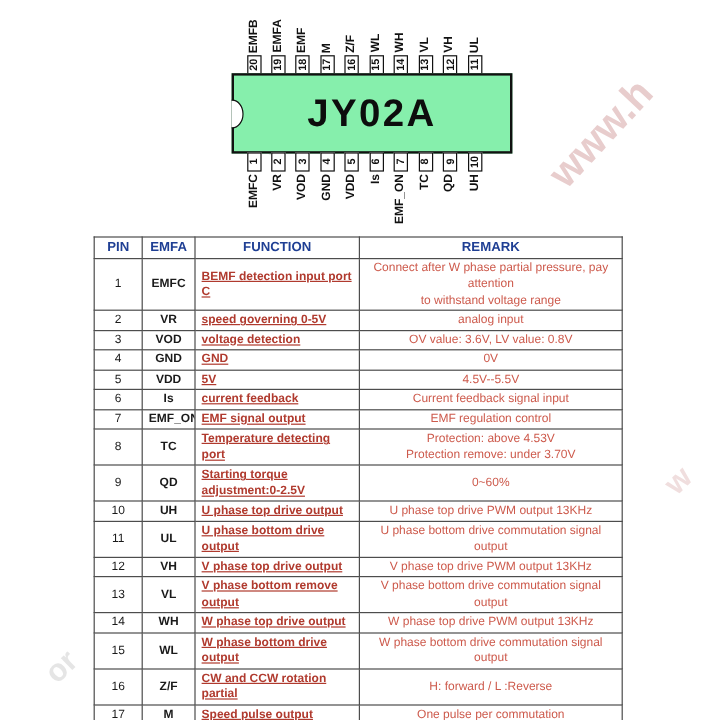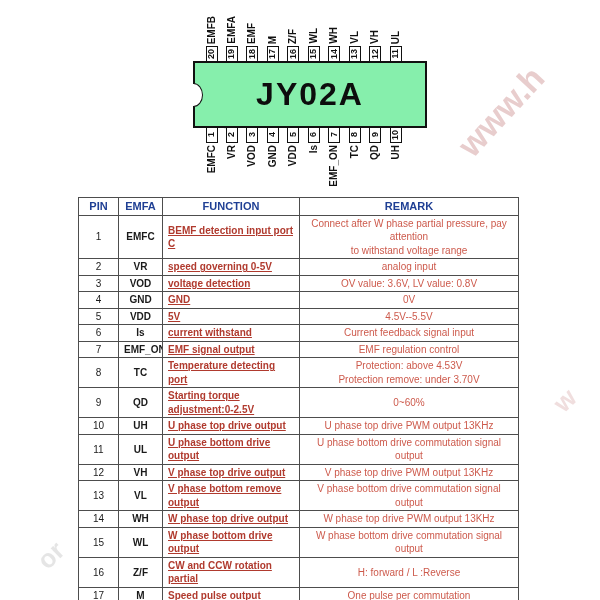--- a/index.html
+++ b/index.html
@@ -250,21 +250,21 @@
         </tr>
         <tr>
           <td class="pin">5</td>
           <td class="name">VDD</td>
           <td class="function">5V</td>
           <td class="remark">4.5V--5.5V</td>
         </tr>
         <tr>
           <td class="pin">6</td>
           <td class="name">Is</td>
-          <td class="function">current withstand</td>
+          <td class="function">current feedback</td>
           <td class="remark">Current feedback signal input</td>
         </tr>
         <tr>
           <td class="pin">7</td>
           <td class="name">EMF_ON</td>
           <td class="function">EMF signal output</td>
           <td class="remark">EMF regulation control</td>
         </tr>
         <tr>
           <td class="pin">8</td>

